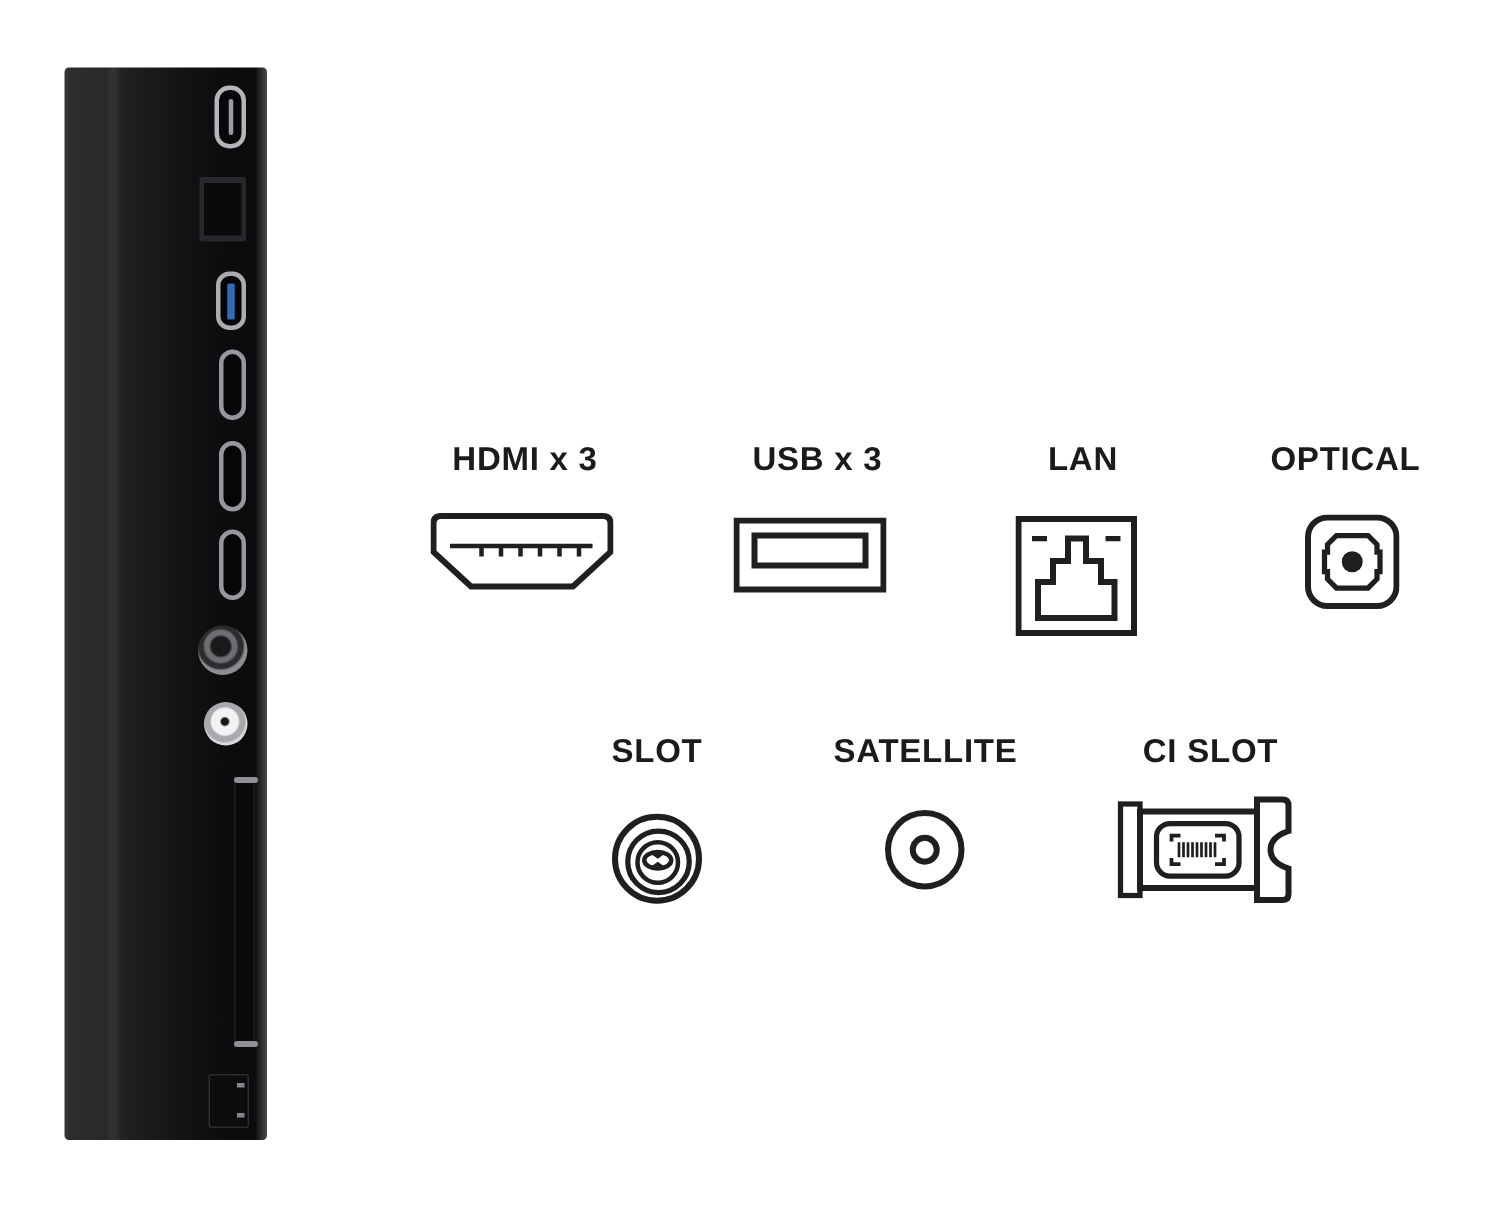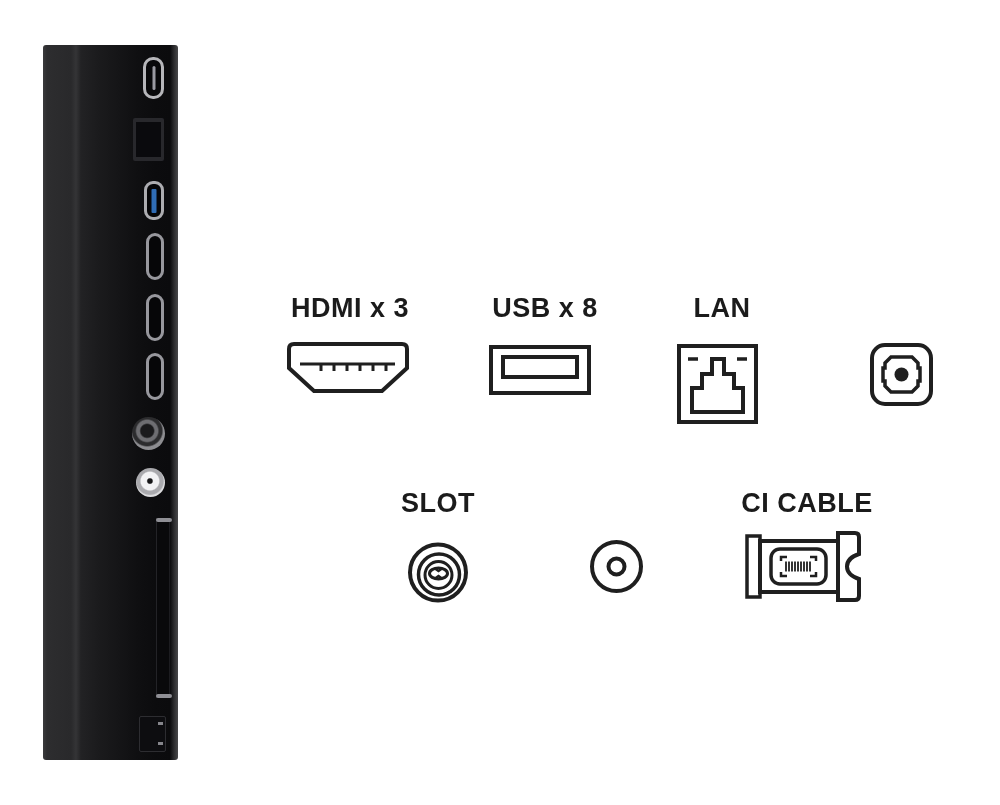--- a/index.html
+++ b/index.html
@@ -70,21 +70,21 @@
     left:96px;top:671px;width:27px;height:36px;background:#0d0d10;
     border:1px solid #2d2d31;border-radius:2px;
   }
   .p-optical .tick{
     position:absolute;right:2px;width:5px;height:3px;background:#85858b;
   }
   .p-optical .tick.t1{top:5px}.p-optical .tick.t2{bottom:6px}
   
   .lbl{
     position:absolute;transform:translateX(-50%);white-space:nowrap;
-    font-weight:bold;font-size:27px;letter-spacing:.5px;color:#1b1b1b;
+    font-weight:bold;font-size:22px;letter-spacing:.5px;color:#1b1b1b;
   }
   .row1{top:293px}.row2{top:488px}
   .lbl.hdmi{left:350px}.lbl.usb{left:545px}.lbl.lan{left:722px}
   .lbl.optical{left:897px}
   .lbl.cable{left:438px}.lbl.satellite{left:617px}.lbl.cislot{left:807px}
   
   .ic{position:absolute;}
   .ic svg{display:block}
   .ic-hdmi{left:287px;top:342px}
   .ic-usb{left:489px;top:345px}
@@ -118,22 +118,23 @@
       <div class="cap-top"></div>
       <div class="cap-bottom"></div>
     </div>
     <div class="port p-optical">
       <div class="tick t1"></div>
       <div class="tick t2"></div>
     </div>
   </div>
 
   <div class="lbl row1 hdmi">HDMI x 3</div>
-  <div class="lbl row1 usb">USB x 8</div>
+  <div class="lbl row1 usb">USB x 3</div>
   <div class="lbl row1 lan">LAN</div>
+  <div class="lbl row1 optical">OPTICAL</div>
 
   <div class="ic ic-hdmi">
     <svg width="122" height="52" viewBox="0 0 122 52" fill="none" stroke="#1f1f1f">
       <path d="M7,2 H115 Q120,2 120,7 V26 L95,49 H27 L2,26 V7 Q2,2 7,2 Z" stroke-width="4"></path>
       <path d="M13,22 H108" stroke-width="3"></path>
       <path d="M34,22 V29 M47,22 V29 M60,22 V29 M73,22 V29 M86,22 V29 M99,22 V29" stroke-width="3"></path>
     </svg>
   </div>
   <div class="ic ic-usb">
     <svg width="102" height="52" viewBox="0 0 102 52" fill="none" stroke="#1f1f1f">
@@ -150,21 +151,22 @@
   </div>
   <div class="ic ic-optical">
     <svg width="63" height="63" viewBox="0 0 63 63" fill="none" stroke="#1f1f1f">
       <rect x="2" y="2" width="59" height="59" rx="13" stroke-width="4"></rect>
       <path d="M21,14 H42 L48,20 V25 H50 V38 H48 V43 L42,49 H21 L15,43 V38 H13 V25 H15 V20 Z" stroke-width="3.5"></path>
       <circle cx="31.5" cy="31.5" r="7" fill="#1f1f1f" stroke="none"></circle>
     </svg>
   </div>
 
   <div class="lbl row2 cable">SLOT</div>
-  <div class="lbl row2 cislot">CI CABLE</div>
+  <div class="lbl row2 satellite">SATELLITE</div>
+  <div class="lbl row2 cislot">CI SLOT</div>
 
   <div class="ic ic-cable">
     <svg width="65" height="65" viewBox="0 0 65 65" fill="none" stroke="#1f1f1f">
       <circle cx="32" cy="31.5" r="28" stroke-width="4"></circle>
       <circle cx="33" cy="33.5" r="20.5" stroke-width="3.5"></circle>
       <circle cx="32.5" cy="34" r="13.5" stroke-width="3"></circle>
       <ellipse cx="32.5" cy="32.5" rx="9" ry="5.5" stroke-width="3"></ellipse>
       <path d="M29,27.5 L32.5,30 L36,27.5 M29,37.5 L32.5,35 L36,37.5" stroke-width="2.5"></path>
     </svg>
   </div>

